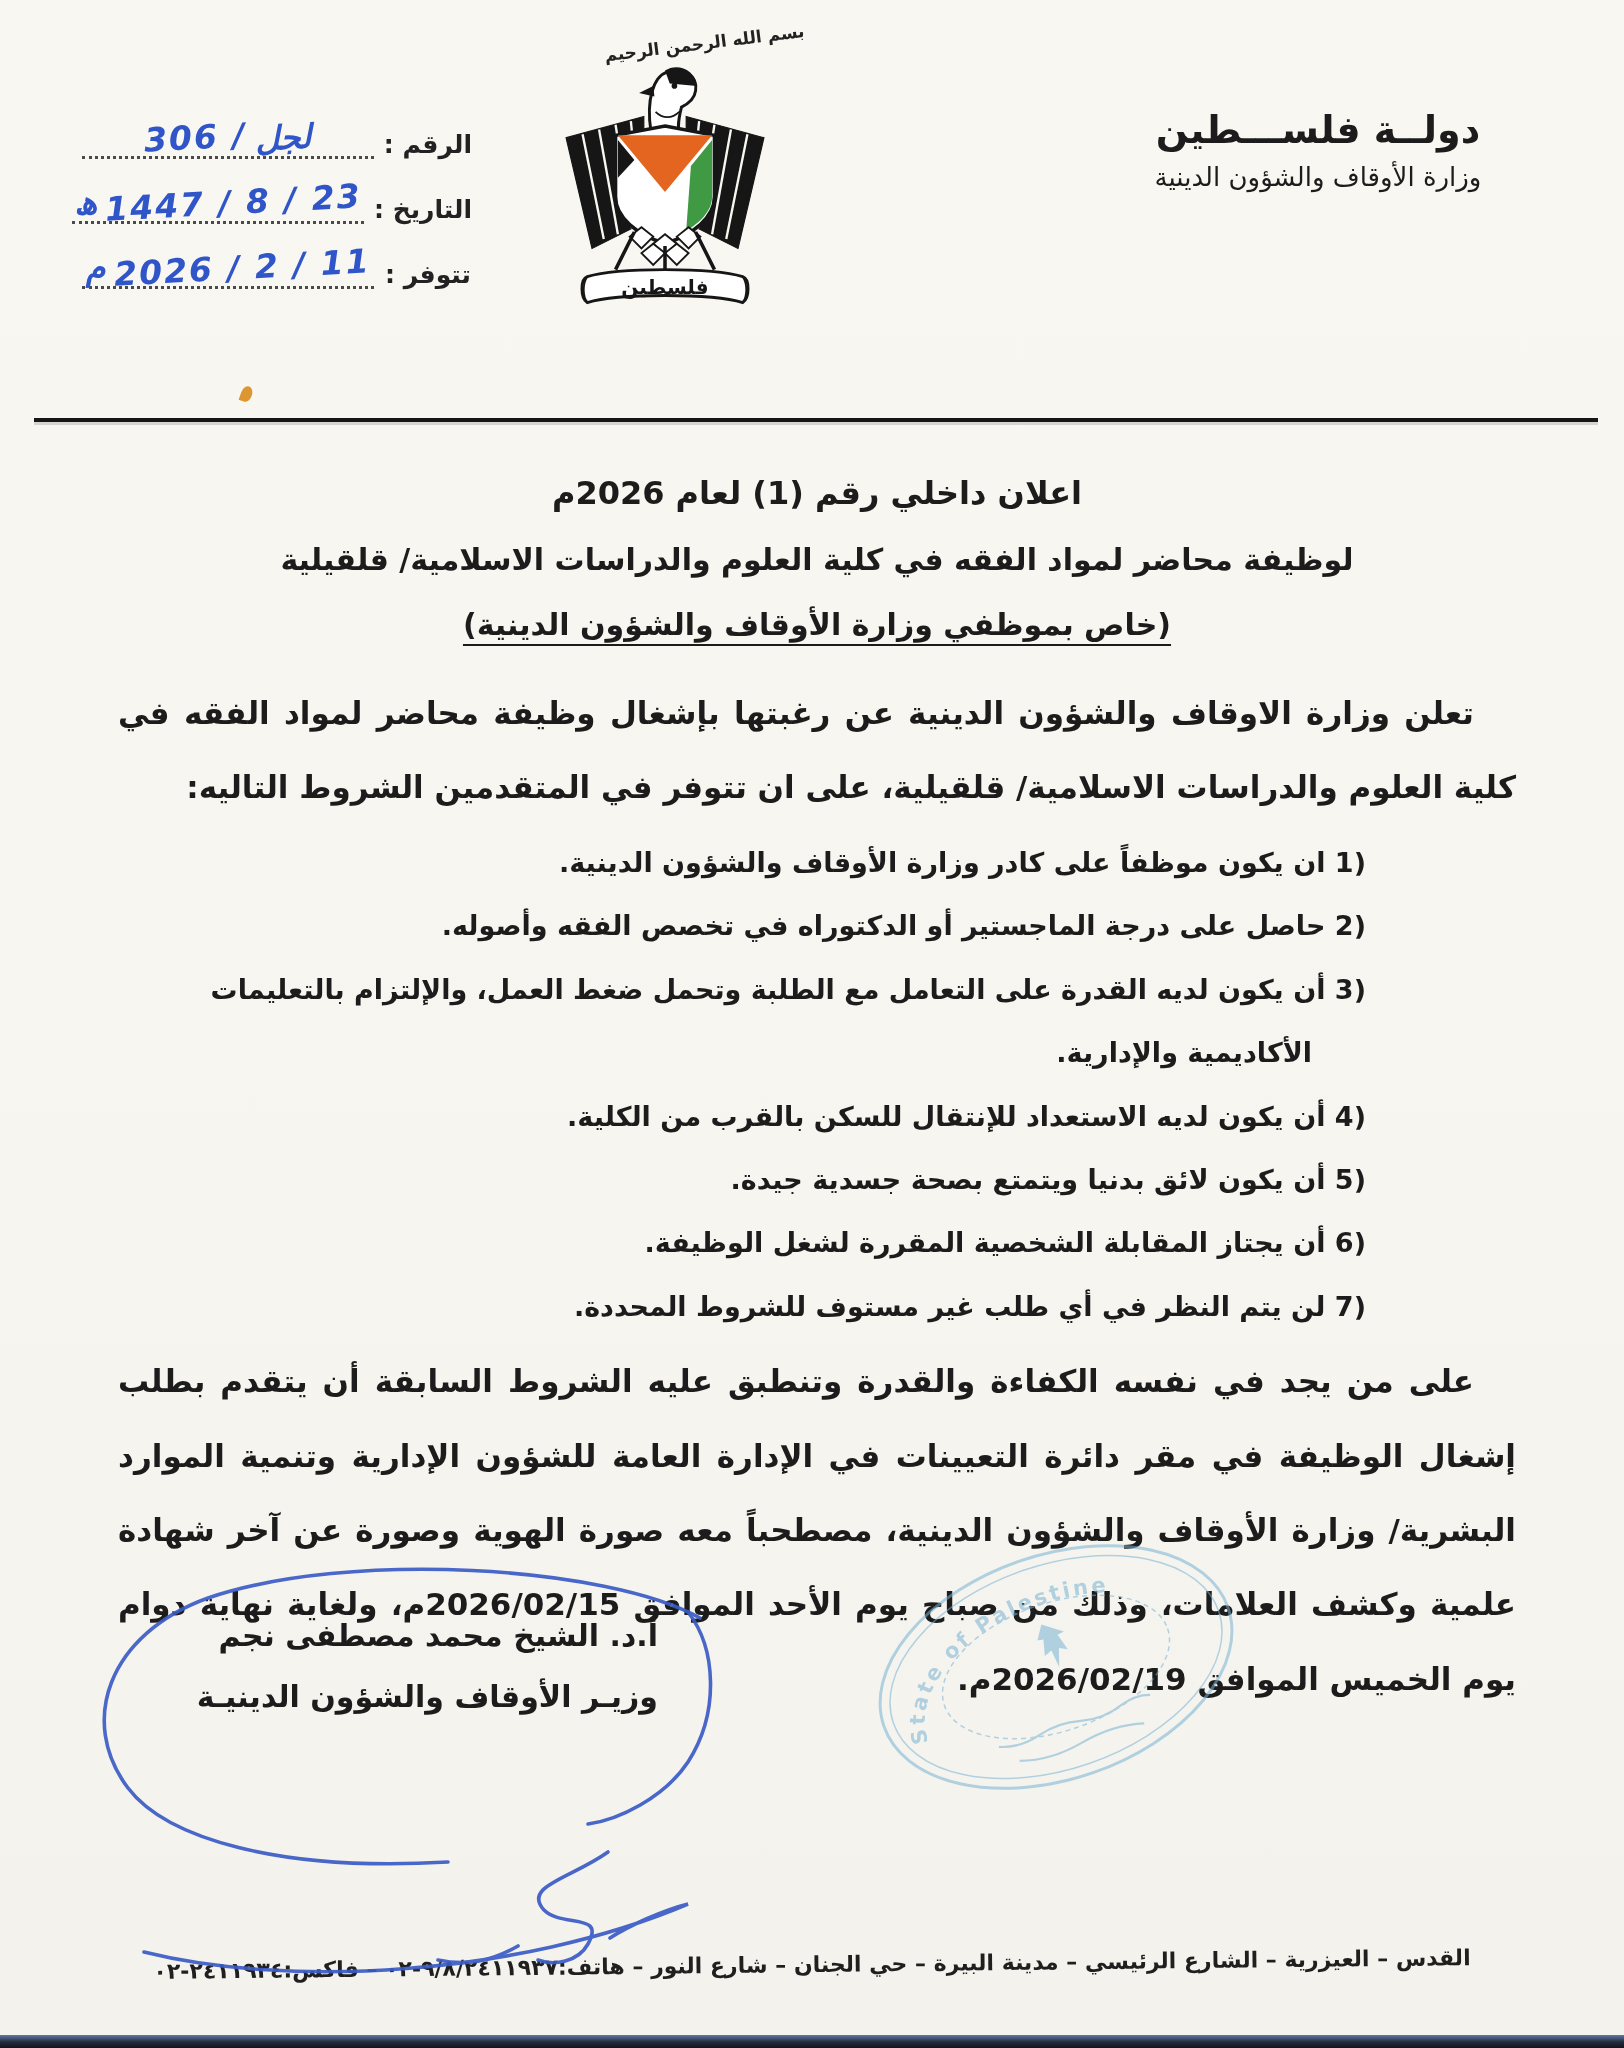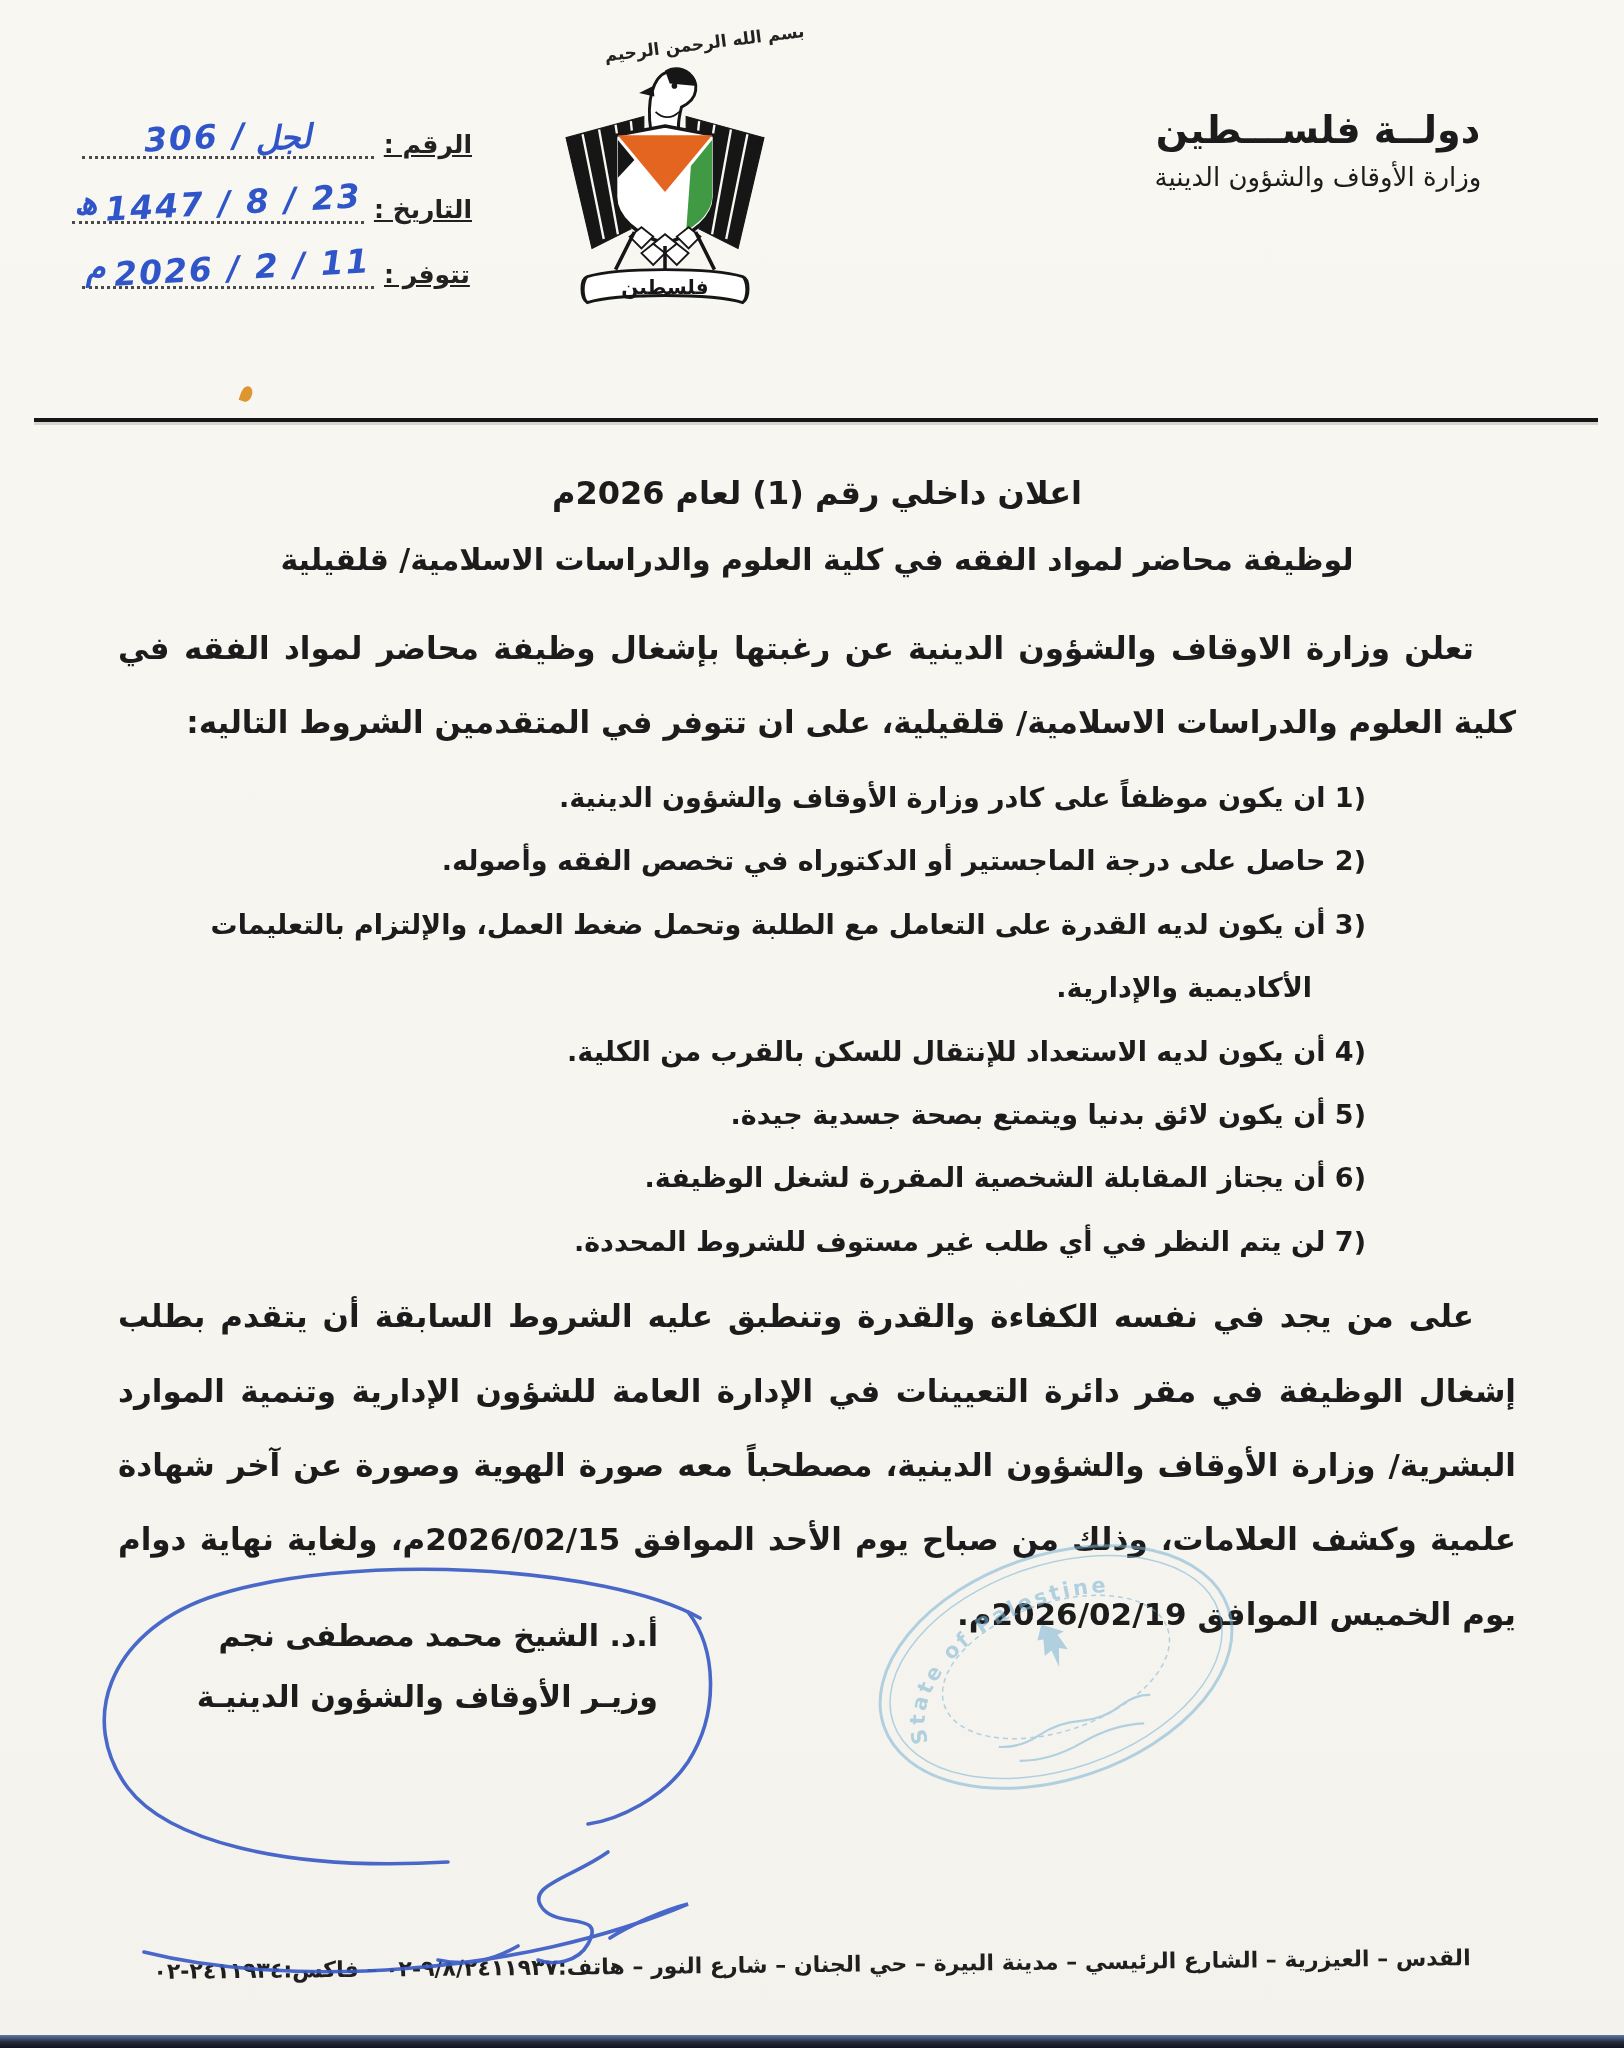--- a/index.html
+++ b/index.html
@@ -16,21 +16,21 @@
     color:#1c1c1c;
   }
   
   .ref-block{
     position:absolute;top:108px;left:52px;width:420px;
     direction:rtl;
   }
   .ref-row{display:flex;align-items:flex-end;margin-bottom:14px;}
   .ref-label{
     font-size:25px;font-weight:700;color:#222;
-    white-space:nowrap;margin-left:10px;min-width:88px;text-align:left;text-decoration:underline;
+    white-space:nowrap;margin-left:10px;min-width:88px;text-align:center;
   }
   .ref-line{
     direction:ltr;display:flex;justify-content:center;align-items:flex-end;gap:8px;
     width:292px;border-bottom:3px dotted #4a4a4a;padding-bottom:2px;min-height:46px;
   }
   .handwriting{
     color:#2f55c8;font-size:33px;font-weight:700;font-style:italic;
     transform:rotate(-3deg);letter-spacing:2px;line-height:1;
   }
   .org-block{
@@ -182,20 +182,21 @@
     <div class="org-state">دولــة فلســـطين</div>
     <div class="org-ministry">وزارة الأوقاف والشؤون الدينية</div>
   </div>
 
   <span class="orange-speck"></span>
   <div class="rule"></div>
 
   <div class="content">
     <h1 class="doc-title">اعلان داخلي رقم (1) لعام 2026م</h1>
     <h2 class="doc-subtitle">لوظيفة محاضر لمواد الفقه في كلية العلوم والدراسات الاسلامية/ قلقيلية</h2>
+    <h3 class="doc-subtitle2">(خاص بموظفي وزارة الأوقاف والشؤون الدينية)</h3>
 
     <p class="intro">تعلن وزارة الاوقاف والشؤون الدينية عن رغبتها بإشغال وظيفة محاضر لمواد الفقه في كلية العلوم والدراسات الاسلامية/ قلقيلية، على ان تتوفر في المتقدمين الشروط التاليه:</p>
 
     <ol class="cond-list">
       <li><span class="cond-num" dir="ltr">1)</span>&nbsp;<span>ان يكون موظفاً على كادر وزارة الأوقاف والشؤون الدينية.</span></li>
       <li><span class="cond-num" dir="ltr">2)</span>&nbsp;<span>حاصل على درجة الماجستير أو الدكتوراه في تخصص الفقه وأصوله.</span></li>
       <li><span class="cond-num" dir="ltr">3)</span>&nbsp;<span>أن يكون لديه القدرة على التعامل مع الطلبة وتحمل ضغط العمل، والإلتزام بالتعليمات الأكاديمية والإدارية.</span></li>
       <li><span class="cond-num" dir="ltr">4)</span>&nbsp;<span>أن يكون لديه الاستعداد للإنتقال للسكن بالقرب من الكلية.</span></li>
       <li><span class="cond-num" dir="ltr">5)</span>&nbsp;<span>أن يكون لائق بدنيا ويتمتع بصحة جسدية جيدة.</span></li>
       <li><span class="cond-num" dir="ltr">6)</span>&nbsp;<span>أن يجتاز المقابلة الشخصية المقررة لشغل الوظيفة.</span></li>

